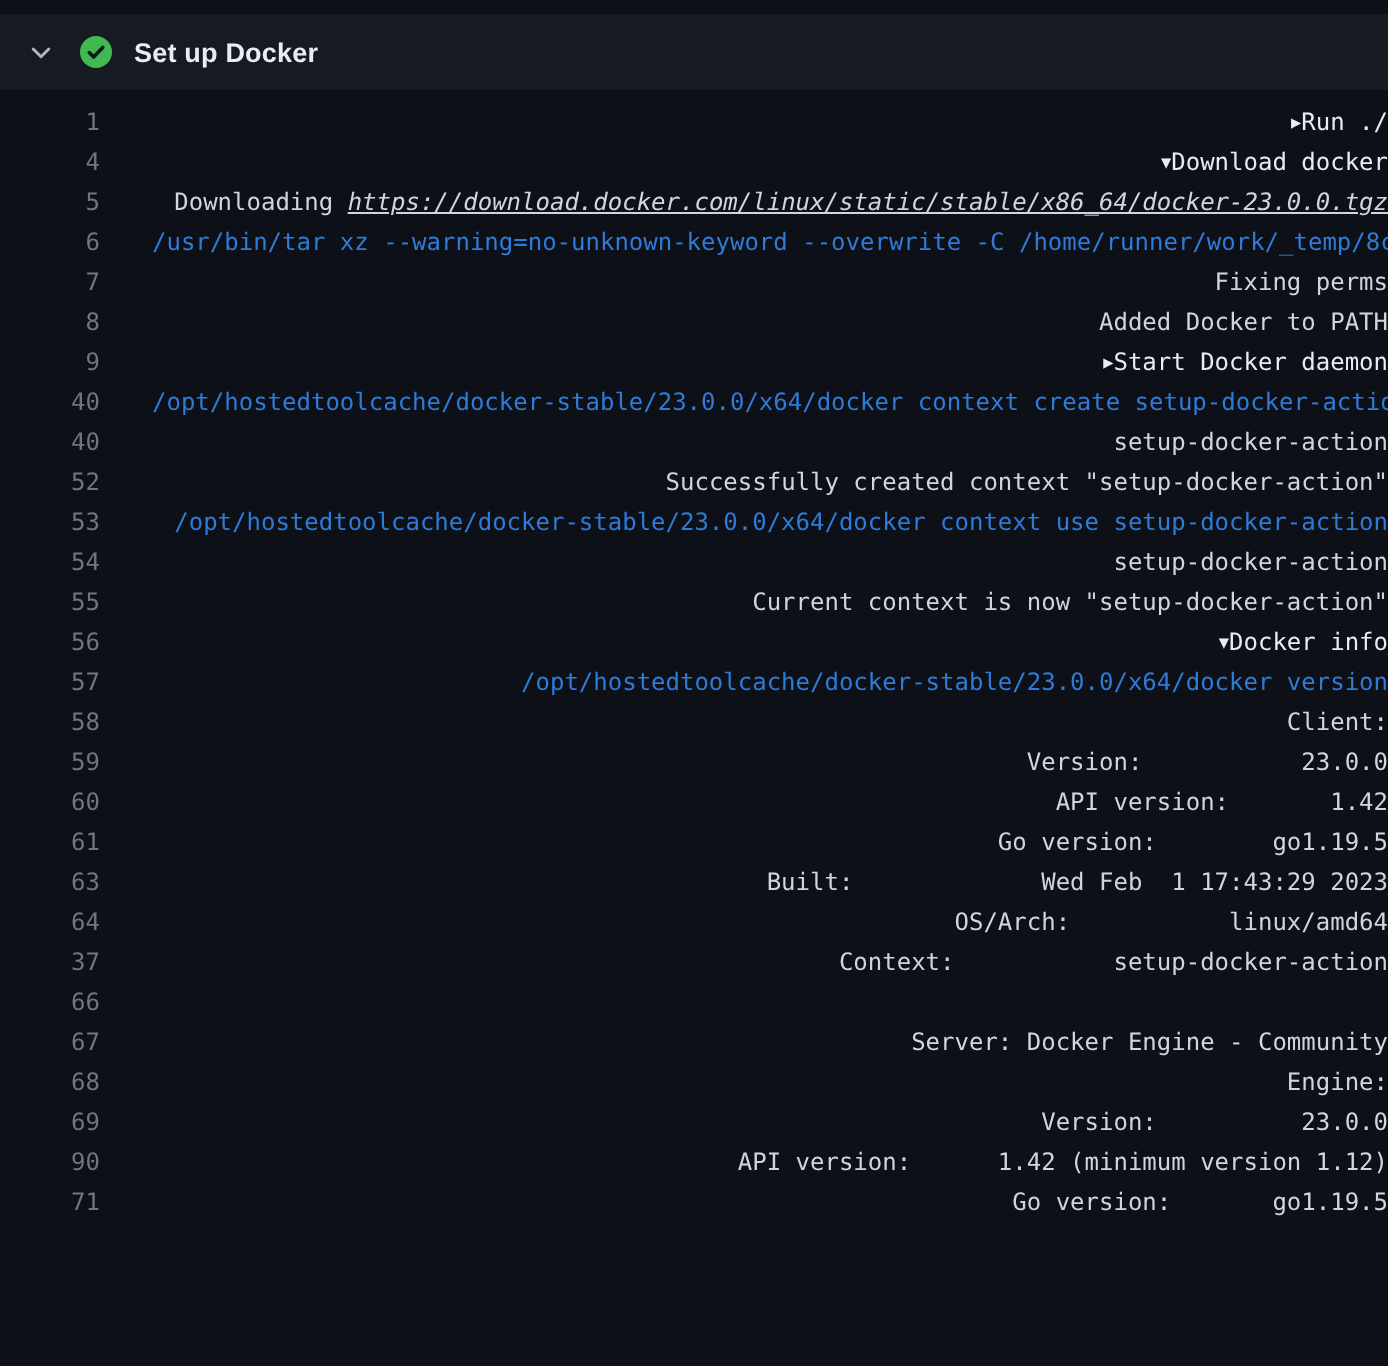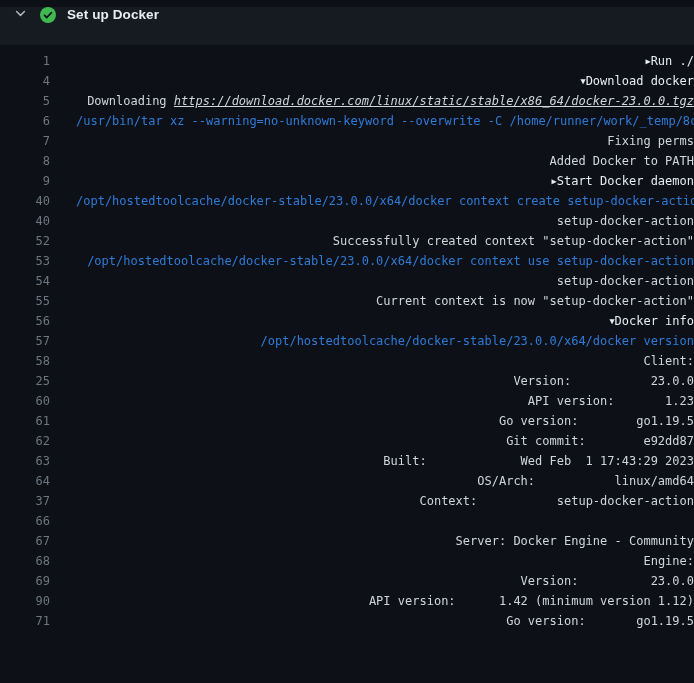--- a/index.html
+++ b/index.html
@@ -16,21 +16,21 @@
   html,body{width:694px;height:683px;overflow:hidden;}
   body{
     background:var(--bg);
     font-family:"Liberation Sans", sans-serif;
   }
   .page{width:694px;height:683px;padding-top:7px;background:var(--bg);overflow:hidden;}
   .step-header{
     height:38px;
     background:var(--header-bg);
     display:flex;
-    align-items:flex-start;
+    align-items:center;
     padding:0 14px;
     cursor:pointer;
   }
   .chevron{display:flex;align-items:center;margin-right:13px;cursor:pointer;}
   .status{display:flex;align-items:center;margin-right:11px;}
   .step-title{
     color:var(--heading);
     font-size:13.5px;
     font-weight:600;
     letter-spacing:.1px;
@@ -109,24 +109,23 @@
       <div class="log-line group"><span class="ln">9</span><span class="content"><span class="arrow">▶</span><span>Start Docker daemon</span></span></div>
       <div class="log-line"><span class="ln">40</span><span class="content child command">/opt/hostedtoolcache/docker-stable/23.0.0/x64/docker context create setup-docker-action</span></div>
       <div class="log-line"><span class="ln">40</span><span class="content child">setup-docker-action</span></div>
       <div class="log-line"><span class="ln">52</span><span class="content child">Successfully created context "setup-docker-action"</span></div>
       <div class="log-line"><span class="ln">53</span><span class="content child command">/opt/hostedtoolcache/docker-stable/23.0.0/x64/docker context use setup-docker-action</span></div>
       <div class="log-line"><span class="ln">54</span><span class="content child">setup-docker-action</span></div>
       <div class="log-line"><span class="ln">55</span><span class="content child">Current context is now "setup-docker-action"</span></div>
       <div class="log-line group"><span class="ln">56</span><span class="content"><span class="arrow">▼</span><span>Docker info</span></span></div>
       <div class="log-line"><span class="ln">57</span><span class="content child command">/opt/hostedtoolcache/docker-stable/23.0.0/x64/docker version</span></div>
       <div class="log-line"><span class="ln">58</span><span class="content child">Client:</span></div>
-      <div class="log-line"><span class="ln">25</span><span class="content child"> Version:           23.0.0</span></div>
-      <div class="log-line"><span class="ln">60</span><span class="content child"> API version:       1.23</span></div>
+      <div class="log-line"><span class="ln">59</span><span class="content child"> Version:           23.0.0</span></div>
+      <div class="log-line"><span class="ln">60</span><span class="content child"> API version:       1.42</span></div>
       <div class="log-line"><span class="ln">61</span><span class="content child"> Go version:        go1.19.5</span></div>
-      <div class="log-line"><span class="ln">62</span><span class="content child"> Git commit:        e92dd87</span></div>
       <div class="log-line"><span class="ln">63</span><span class="content child"> Built:             Wed Feb  1 17:43:29 2023</span></div>
       <div class="log-line"><span class="ln">64</span><span class="content child"> OS/Arch:           linux/amd64</span></div>
       <div class="log-line"><span class="ln">37</span><span class="content child"> Context:           setup-docker-action</span></div>
       <div class="log-line"><span class="ln">66</span><span class="content child"></span></div>
       <div class="log-line"><span class="ln">67</span><span class="content child">Server: Docker Engine - Community</span></div>
       <div class="log-line"><span class="ln">68</span><span class="content child"> Engine:</span></div>
       <div class="log-line"><span class="ln">69</span><span class="content child">  Version:          23.0.0</span></div>
       <div class="log-line"><span class="ln">90</span><span class="content child">  API version:      1.42 (minimum version 1.12)</span></div>
       <div class="log-line"><span class="ln">71</span><span class="content child">  Go version:       go1.19.5</span></div>
     </div>

